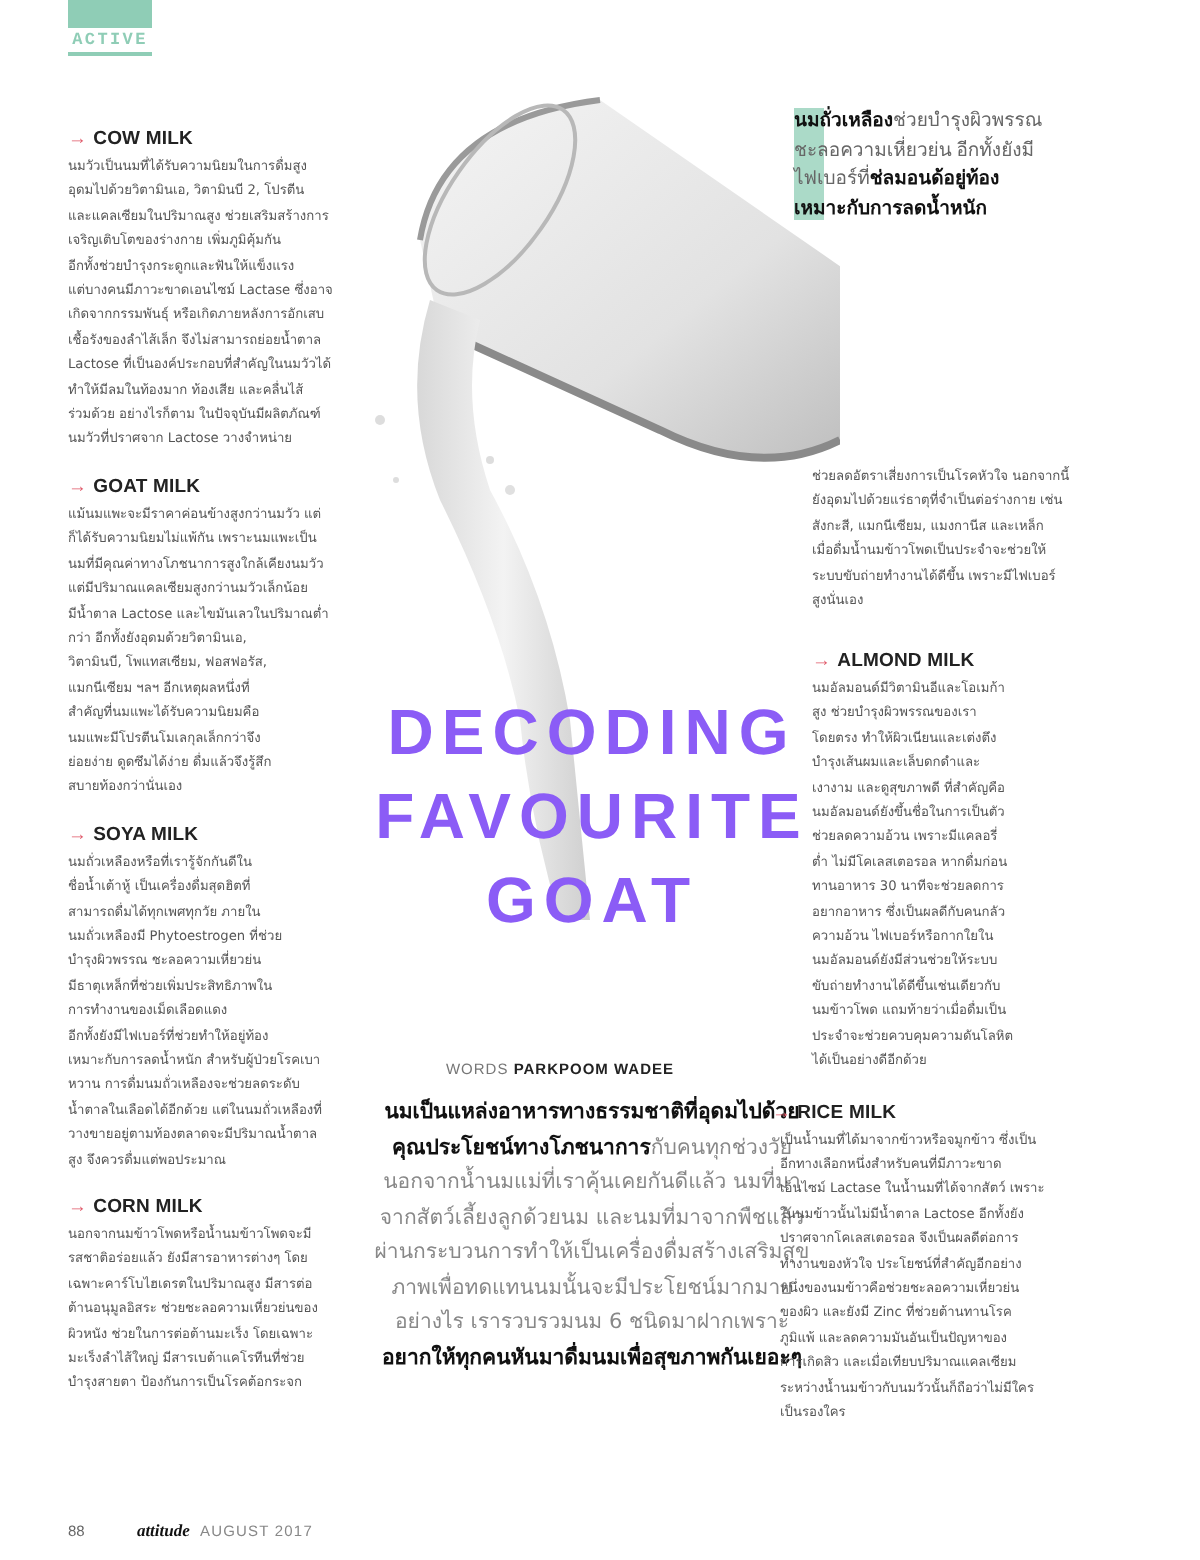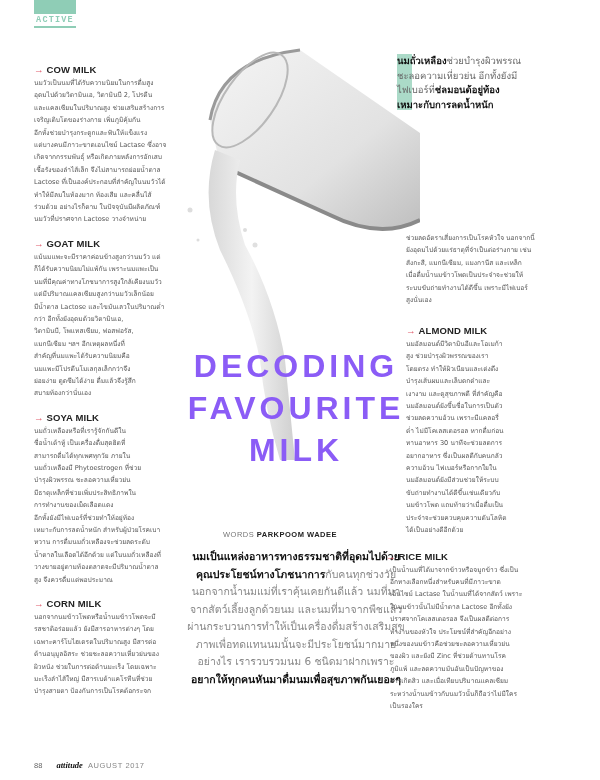--- a/index.html
+++ b/index.html
@@ -10,38 +10,38 @@
   .section-tab .under { position:absolute; left:0; top:26px; width:42px; height:2px; background:#8fcdb6; }
 
   .col { position:absolute; font-family:"DejaVu Sans", sans-serif; font-size:6.6px; line-height:12.4px; color:#555; }
   .col-left { left:34px; top:64px; width:146px; }
   .col-right { left:406px; width:160px; }
   .milk-block { margin-bottom:12px; }
   .milk-head { font-family:"Liberation Sans", sans-serif; font-weight:bold; font-size:9.5px; color:#222; line-height:12px; margin-bottom:1px; letter-spacing:0.1px; }
   .milk-head .arrow { color:#e05a6a; font-weight:normal; margin-right:3px; }
   .milk-body { white-space:pre-line; }
 
-  .pull-quote { position:absolute; left:397px; top:54px; width:200px; font-family:Liberation Sans, sans-serif; font-size:9.5px; line-height:14.5px; color:#666; }
+  .pull-quote { position:absolute; left:397px; top:54px; width:200px; font-family:Liberation Serif, serif; font-size:9.5px; line-height:14.5px; color:#666; }
   .pull-quote .hl { position:absolute; left:0; top:0; width:15px; height:56px; background:#8fcdb6; opacity:0.75; }
   .pull-quote .line { position:relative; white-space:nowrap; }
   .pull-quote b { color:#111; }
 
   .glass-art { position:absolute; left:180px; top:30px; width:240px; height:430px; }
 
   .title { position:absolute; left:176px; top:345px; width:240px; text-align:center; font-family:"Liberation Sans", sans-serif; font-weight:bold; font-size:32px; line-height:42px; letter-spacing:4px; color:#8b5cf6; }
   .byline { position:absolute; left:160px; top:530px; width:240px; text-align:center; font-family:"Liberation Sans", sans-serif; font-size:7.5px; letter-spacing:0.5px; color:#777; }
   .byline b { color:#222; }
 
   .intro { position:absolute; left:186px; top:548px; width:220px; text-align:center; font-family:"DejaVu Sans", sans-serif; font-size:10.5px; line-height:17.5px; color:#888; }
   .intro b { color:#111; }
 
   .right-cont { position:absolute; left:406px; top:232px; width:170px; font-size:6.6px; line-height:12.4px; color:#555; white-space:pre-line; }
 
   .footer { position:absolute; left:34px; top:760px; font-family:"Liberation Sans", sans-serif; font-size:7.5px; color:#666; }
-  .footer .page { margin-right:12px; }
+  .footer .page { margin-right:24px; }
   .footer .brand { font-family:"Liberation Serif", serif; font-weight:bold; font-style:italic; color:#111; font-size:8.5px; margin-right:3px; }
   .footer .issue { letter-spacing:0.6px; color:#888;margin-top:40px; }
 </style>
 </head>
 <body>
 
 <div class="section-tab">
   <div class="bar"></div>
   <div class="label">ACTIVE</div>
   <div class="under"></div>
@@ -136,21 +136,21 @@
   <path d="M35 120 Q20 170 40 220 Q70 280 80 330 Q85 380 100 430 L115 430 Q110 380 105 330 Q95 270 65 215 Q50 170 60 130 Z" fill="url(#pourG)"></path>
   <circle cx="10" cy="180" r="2.5" fill="#ddd"></circle>
   <circle cx="65" cy="200" r="2" fill="#ddd"></circle>
   <circle cx="75" cy="215" r="2.5" fill="#e0e0e0"></circle>
   <circle cx="18" cy="210" r="1.5" fill="#ddd"></circle>
 </svg>
 
 <div class="title">
   <div>DECODING</div>
   <div>FAVOURITE</div>
-  <div>MILK</div>
+  <div>GOAT</div>
 </div>
 
 <div class="byline">
   <span>WORDS</span>
   <b>PARKPOOM WADEE</b>
 </div>
 
 <div class="intro">
   <b>นมเป็นแหล่งอาหารทางธรรมชาติที่อุดมไปด้วยคุณประโยชน์ทางโภชนาการ</b><span>กับคนทุกช่วงวัย นอกจากน้ำนมแม่ที่เราคุ้นเคยกันดีแล้ว นมที่มาจากสัตว์เลี้ยงลูกด้วยนม และนมที่มาจากพืชแล้วผ่านกระบวนการทำให้เป็นเครื่องดื่มสร้างเสริมสุขภาพเพื่อทดแทนนมนั้นจะมีประโยชน์มากมายอย่างไร เรารวบรวมนม 6 ชนิดมาฝากเพราะ</span><b>อยากให้ทุกคนหันมาดื่มนมเพื่อสุขภาพกันเยอะๆ</b>
 </div>

